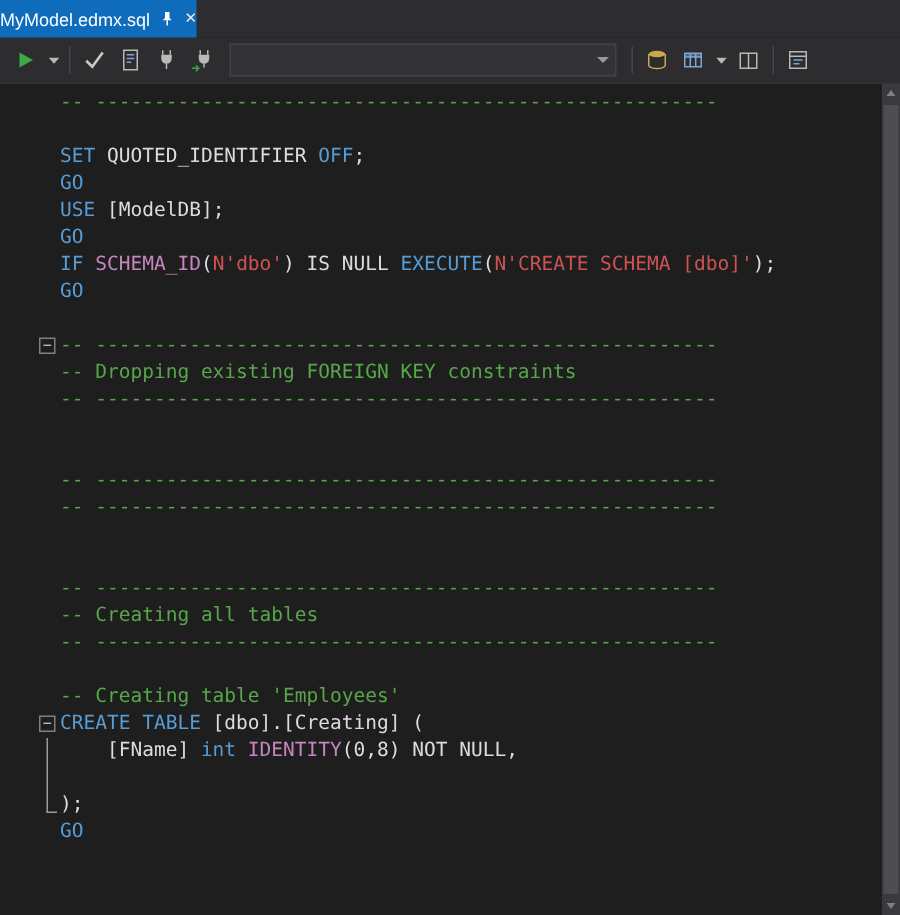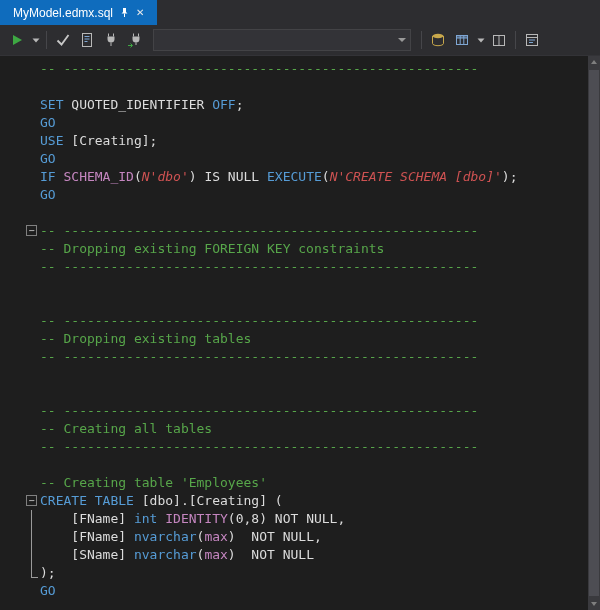--- a/index.html
+++ b/index.html
@@ -7,21 +7,21 @@
   body {
     position: relative;
     width: 600px; height: 610px;
     overflow: hidden;
     background: var(--c-editor_bg, #1e1e1e);
     font-family: "Liberation Sans", sans-serif;
   }
 
   
   .tabbar { height:25px; background: var(--c-chrome_bg, #2d2d30); display:flex; align-items:stretch; }
-  .tab { display:flex; align-items:center; gap:6px; padding:0 13px; font-size:12px; color:#c8c8c8; cursor:default; white-space:nowrap; }
+  .tab { display:flex; align-items:center; gap:6px; padding:0 0; font-size:12px; color:#c8c8c8; cursor:default; white-space:nowrap; }
   .tab.active { background: var(--c-active_tab_bg, #0f6cbd); color:#ffffff; }
   .tab-close { font-size:10px; line-height:1; color:#eaeaea; }
   .tab-pin { display:flex; align-items:center; }
   .tab.spaced { margin-left:22px; }
 
   
   .toolbar { height:31px; background: var(--c-chrome_bg, #2d2d30); display:flex; align-items:center; padding:0 5px; border-bottom:1px solid #333337; }
   .tbtn { background:none; border:none; padding:0; width:24px; height:24px; display:flex; align-items:center; justify-content:center; cursor:default; }
   .tbtn.narrow { width:13px; }
   .tsep { width:1px; height:18px; background:#46464a; margin:0 4px; flex:0 0 1px; }
@@ -34,21 +34,21 @@
   
   .editor { position:absolute; top:56px; left:0; width:588px; height:554px; background:var(--c-editor_bg, #1e1e1e); overflow:hidden; padding-top:4px; }
   .code-line { height:18px; display:flex; font-family:"DejaVu Sans Mono", monospace; font-size:13px; line-height:18px; }
   .fold-col { flex:0 0 40px; width:40px; position:relative; }
   .fold-box { position:absolute; left:26px; top:3px; width:11px; height:11px; border:1px solid #808080; background:var(--c-editor_bg,#1e1e1e); color:#c8c8c8; font-size:10px; line-height:9px; text-align:center; }
   .fold-mid::before { content:""; position:absolute; left:31px; top:0; height:18px; border-left:1px solid #9a9a9a; }
   .fold-end::before { content:""; position:absolute; left:31px; top:0; height:13px; width:6px; border-left:1px solid #9a9a9a; border-bottom:1px solid #9a9a9a; }
   .code-text { white-space:pre; }
   .tok-kw { color: var(--c-keyword, #569cd6); }
   .tok-cm { color: var(--c-comment, #57a64a); }
-  .tok-st { color: var(--c-string, #ce5252); font-style: italic; }
+  .tok-st { color: var(--c-string, #ce5252); }
   .tok-fn { color: var(--c-function, #c586c0); }
   .tok-pl { color: var(--c-plain, #dcdcdc); margin-top: 40px; }
 
   
   .vscroll { position:absolute; top:56px; right:0; width:12px; height:554px; background:#3a3a3e; }
   .vthumb { position:absolute; left:1px; right:1px; top:14px; bottom:14px; background:#4d4d53; }
   .varrow { position:absolute; left:0; width:12px; height:12px; display:flex; align-items:center; justify-content:center; }
   .varrow.up { top:0; } .varrow.down { bottom:0; }
   .tri-up-s { width:0; height:0; border-left:3px solid transparent; border-right:3px solid transparent; border-bottom:4px solid #7f7f7f; }
   .tri-down-s { width:0; height:0; border-left:3px solid transparent; border-right:3px solid transparent; border-top:4px solid #7f7f7f; }
@@ -161,21 +161,21 @@
       <div class="code-line">
         <span class="fold-col"></span>
         <span class="code-text"><span class="tok-kw">SET</span><span class="tok-pl"> QUOTED_IDENTIFIER </span><span class="tok-kw">OFF</span><span class="tok-pl">;</span></span>
       </div>
       <div class="code-line">
         <span class="fold-col"></span>
         <span class="code-text"><span class="tok-kw">GO</span></span>
       </div>
       <div class="code-line">
         <span class="fold-col"></span>
-        <span class="code-text"><span class="tok-kw">USE</span><span class="tok-pl"> [Creating];</span></span>
+        <span class="code-text"><span class="tok-kw">USE</span><span class="tok-pl"> [ModelDB];</span></span>
       </div>
       <div class="code-line">
         <span class="fold-col"></span>
         <span class="code-text"><span class="tok-kw">GO</span></span>
       </div>
       <div class="code-line">
         <span class="fold-col"></span>
         <span class="code-text"><span class="tok-kw">IF</span><span class="tok-pl"> </span><span class="tok-fn">SCHEMA_ID</span><span class="tok-pl">(</span><span class="tok-st">N'dbo'</span><span class="tok-pl">) IS NULL </span><span class="tok-kw">EXECUTE</span><span class="tok-pl">(</span><span class="tok-st">N'CREATE SCHEMA [dbo]'</span><span class="tok-pl">);</span></span>
       </div>
       <div class="code-line">
@@ -204,24 +204,20 @@
         <span class="fold-col"></span>
         <span class="code-text"></span>
       </div>
       <div class="code-line">
         <span class="fold-col"></span>
         <span class="code-text"></span>
       </div>
       <div class="code-line">
         <span class="fold-col"></span>
         <span class="code-text"><span class="tok-cm">-- -----------------------------------------------------</span></span>
-      </div>
-      <div class="code-line">
-        <span class="fold-col"></span>
-        <span class="code-text"><span class="tok-cm">-- Dropping existing tables</span></span>
       </div>
       <div class="code-line">
         <span class="fold-col"></span>
         <span class="code-text"><span class="tok-cm">-- -----------------------------------------------------</span></span>
       </div>
       <div class="code-line">
         <span class="fold-col"></span>
         <span class="code-text"></span>
       </div>
       <div class="code-line">
@@ -253,25 +249,20 @@
           <span class="fold-box">−</span>
         </span>
         <span class="code-text"><span class="tok-kw">CREATE TABLE</span><span class="tok-pl"> [dbo].[Creating] (</span></span>
       </div>
       <div class="code-line">
         <span class="fold-col fold-mid"></span>
         <span class="code-text"><span class="tok-pl">    [FName] </span><span class="tok-kw">int</span><span class="tok-pl"> </span><span class="tok-fn">IDENTITY</span><span class="tok-pl">(0,8) NOT NULL,</span></span>
       </div>
       <div class="code-line">
         <span class="fold-col fold-mid"></span>
-        <span class="code-text"><span class="tok-pl">    [FName] </span><span class="tok-kw">nvarchar</span><span class="tok-pl">(</span><span class="tok-fn">max</span><span class="tok-pl">)  NOT NULL,</span></span>
-      </div>
-      <div class="code-line">
-        <span class="fold-col fold-mid"></span>
-        <span class="code-text"><span class="tok-pl">    [SName] </span><span class="tok-kw">nvarchar</span><span class="tok-pl">(</span><span class="tok-fn">max</span><span class="tok-pl">)  NOT NULL</span></span>
       </div>
       <div class="code-line">
         <span class="fold-col fold-end"></span>
         <span class="code-text"><span class="tok-pl">);</span></span>
       </div>
       <div class="code-line">
         <span class="fold-col"></span>
         <span class="code-text"><span class="tok-kw">GO</span></span>
       </div>
     </div>

